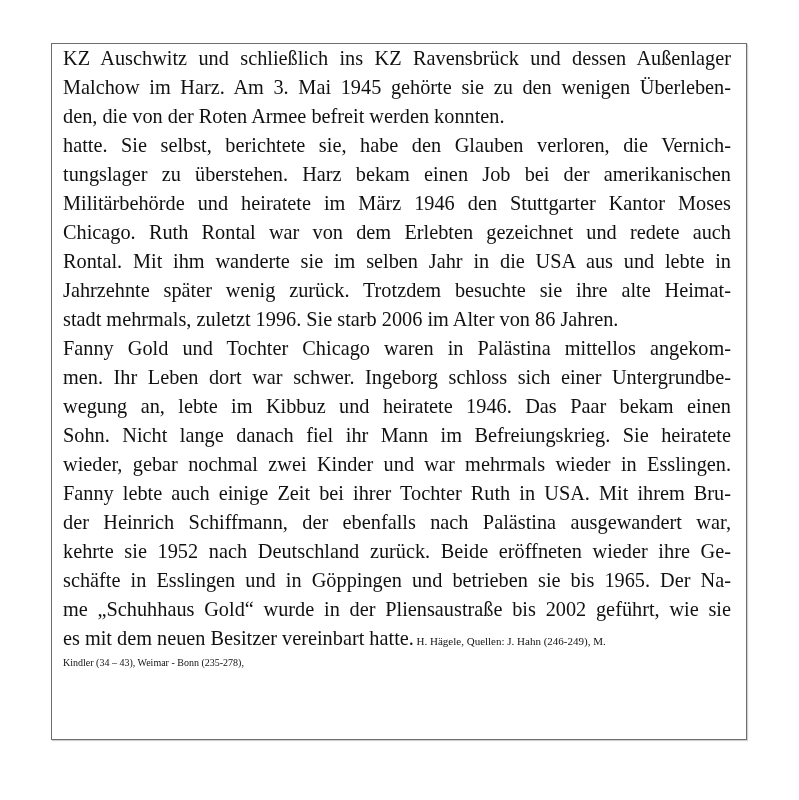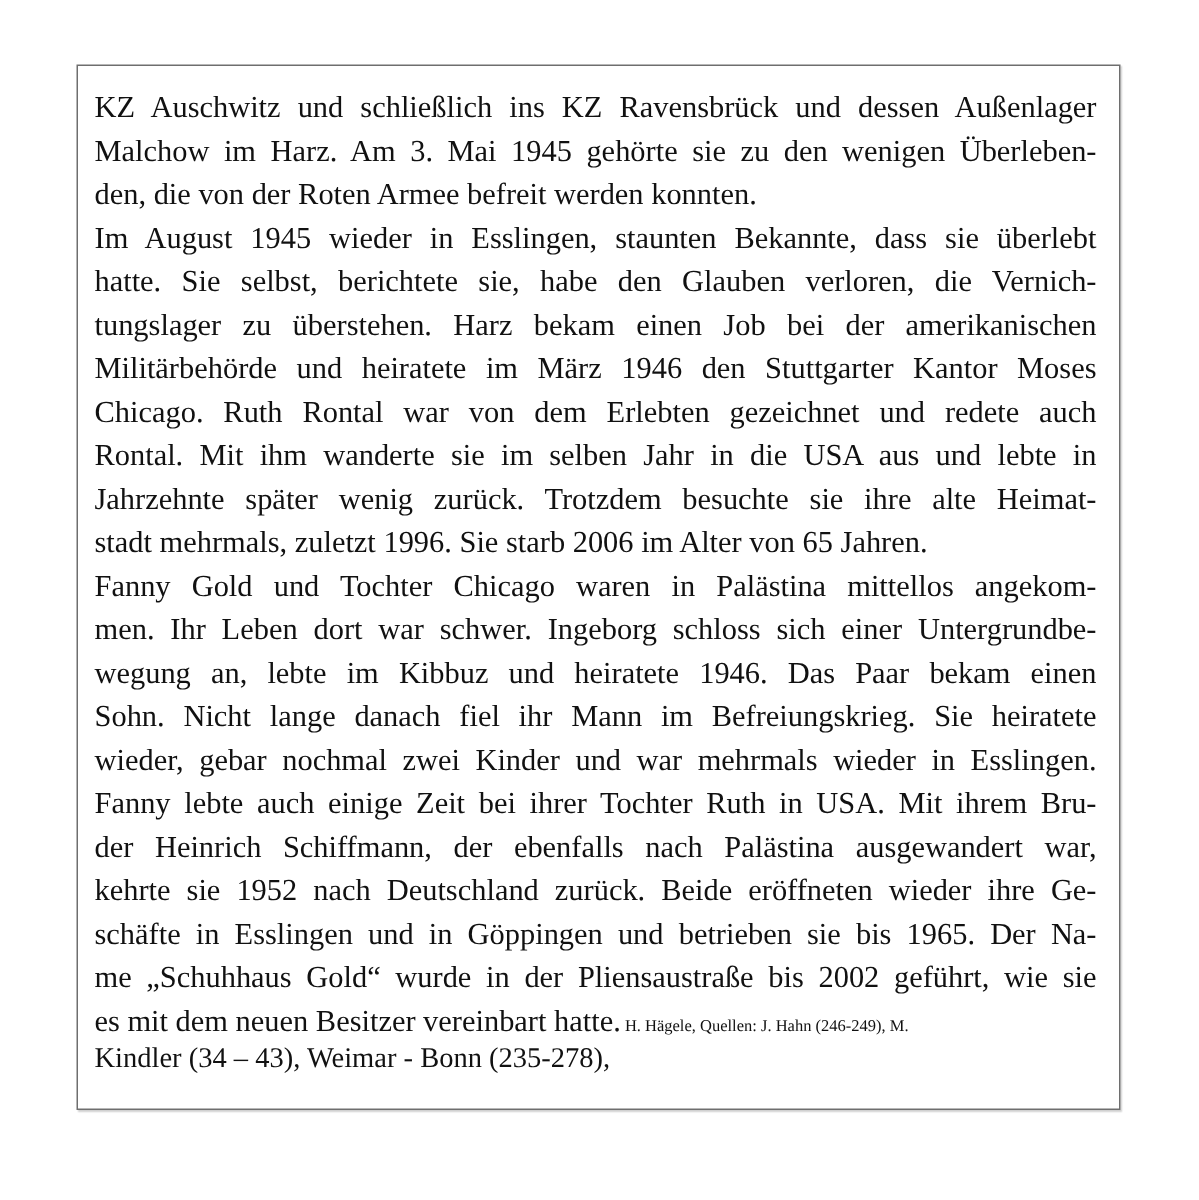--- a/index.html
+++ b/index.html
@@ -20,21 +20,21 @@
       width: 696px;
       height: 697px;
       border: 1.5px solid #6e6e6e;
       box-shadow: 1px 1px 1px rgba(0,0,0,0.18);
       background: #ffffff;
       box-sizing: border-box;
     }
     .doc-text {
       position: absolute;
       left: 11px;
-      top: 14px;
+      top: 0;
       width: 668px;
       font-family: "Liberation Serif", "DejaVu Serif", serif;
       font-size: 20.3px;
       line-height: 29px;
       color: #111111;
     }
     .line {
       display: block;
       white-space: nowrap;
       text-align: justify;
@@ -43,43 +43,42 @@
     }
     .line.last {
       text-align-last: left;
     }
     .cite {
       font-size: 11px;
     }
     .cite-line {
       display: block;
       white-space: nowrap;
-      font-size: 19px;
+      font-size: 10px;
       line-height: 20px;
       height: 20px;
     }
   </style>
 </head>
 <body>
 
 <div class="doc-box">
   <div class="doc-text">
 
     <span class="line">KZ Auschwitz und schließlich ins KZ Ravensbrück und dessen Außenlager</span>
     <span class="line">Malchow im Harz. Am 3. Mai 1945 gehörte sie zu den wenigen Überleben-</span>
     <span class="line last">den, die von der Roten Armee befreit werden konnten.</span>
 
-    <span class="line">Im August 1945 wieder in Esslingen, staunten Bekannte, dass sie überlebt</span>
     <span class="line">hatte. Sie selbst, berichtete sie, habe den Glauben verloren, die Vernich-</span>
     <span class="line">tungslager zu überstehen. Harz bekam einen Job bei der amerikanischen</span>
     <span class="line">Militärbehörde und heiratete im März 1946 den Stuttgarter Kantor Moses</span>
     <span class="line">Chicago. Ruth Rontal war von dem Erlebten gezeichnet und redete auch</span>
     <span class="line">Rontal. Mit ihm wanderte sie im selben Jahr in die USA aus und lebte in</span>
     <span class="line">Jahrzehnte später wenig zurück. Trotzdem besuchte sie ihre alte Heimat-</span>
-    <span class="line last">stadt mehrmals, zuletzt 1996. Sie starb 2006 im Alter von 65 Jahren.</span>
+    <span class="line last">stadt mehrmals, zuletzt 1996. Sie starb 2006 im Alter von 86 Jahren.</span>
 
     <span class="line">Fanny Gold und Tochter Chicago waren in Palästina mittellos angekom-</span>
     <span class="line">men. Ihr Leben dort war schwer. Ingeborg schloss sich einer Untergrundbe-</span>
     <span class="line">wegung an, lebte im Kibbuz und heiratete 1946. Das Paar bekam einen</span>
     <span class="line">Sohn. Nicht lange danach fiel ihr Mann im Befreiungskrieg. Sie heiratete</span>
     <span class="line">wieder, gebar nochmal zwei Kinder und war mehrmals wieder in Esslingen.</span>
     <span class="line">Fanny lebte auch einige Zeit bei ihrer Tochter Ruth in USA. Mit ihrem Bru-</span>
     <span class="line">der Heinrich Schiffmann, der ebenfalls nach Palästina ausgewandert war,</span>
     <span class="line">kehrte sie 1952 nach Deutschland zurück. Beide eröffneten wieder ihre Ge-</span>
     <span class="line">schäfte in Esslingen und in Göppingen und betrieben sie bis 1965. Der Na-</span>

